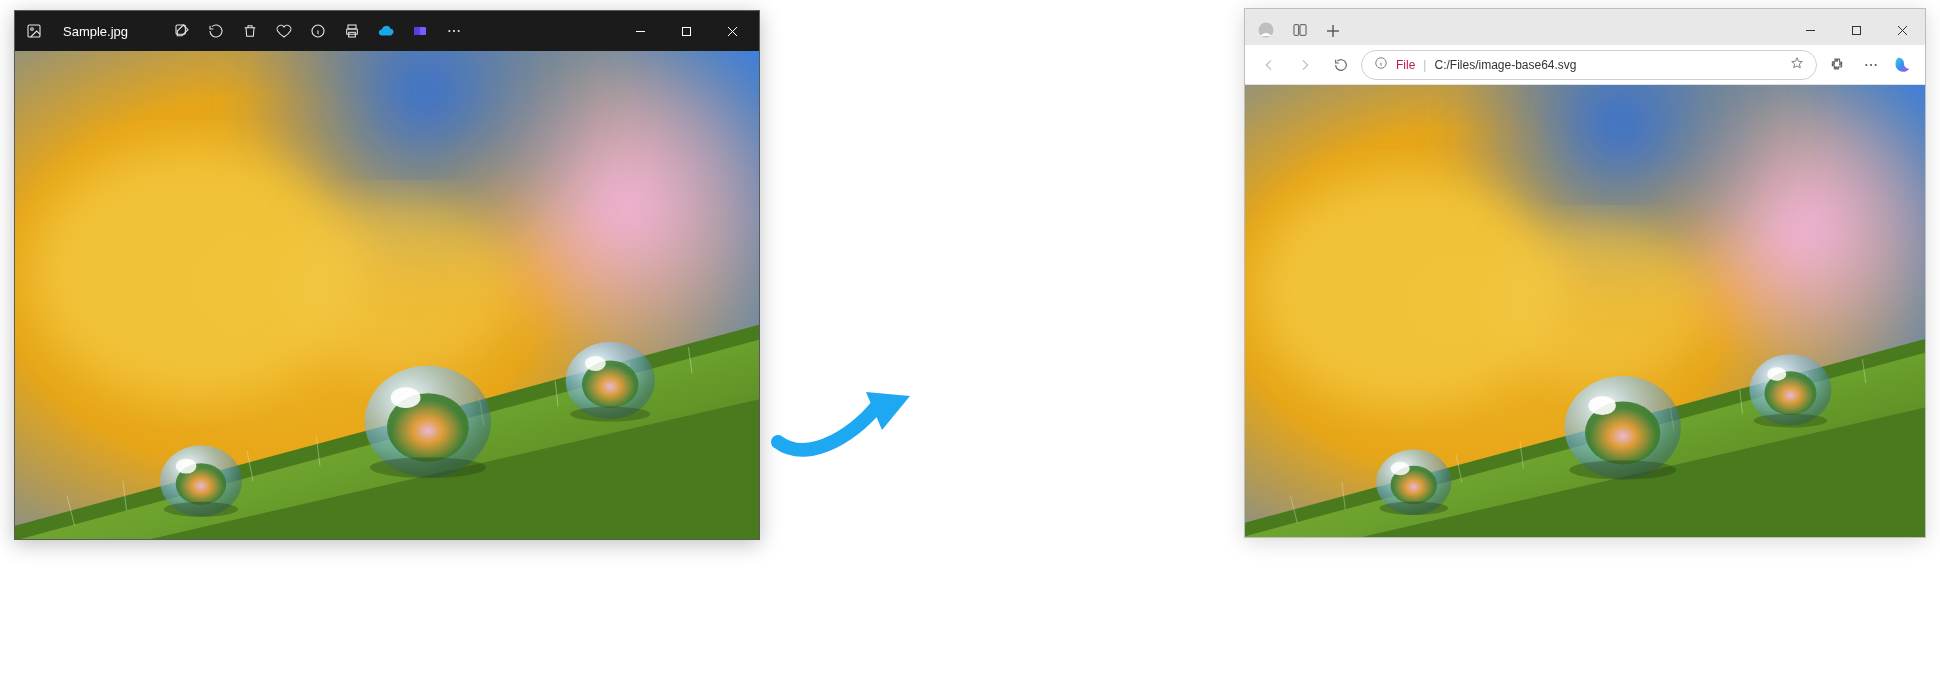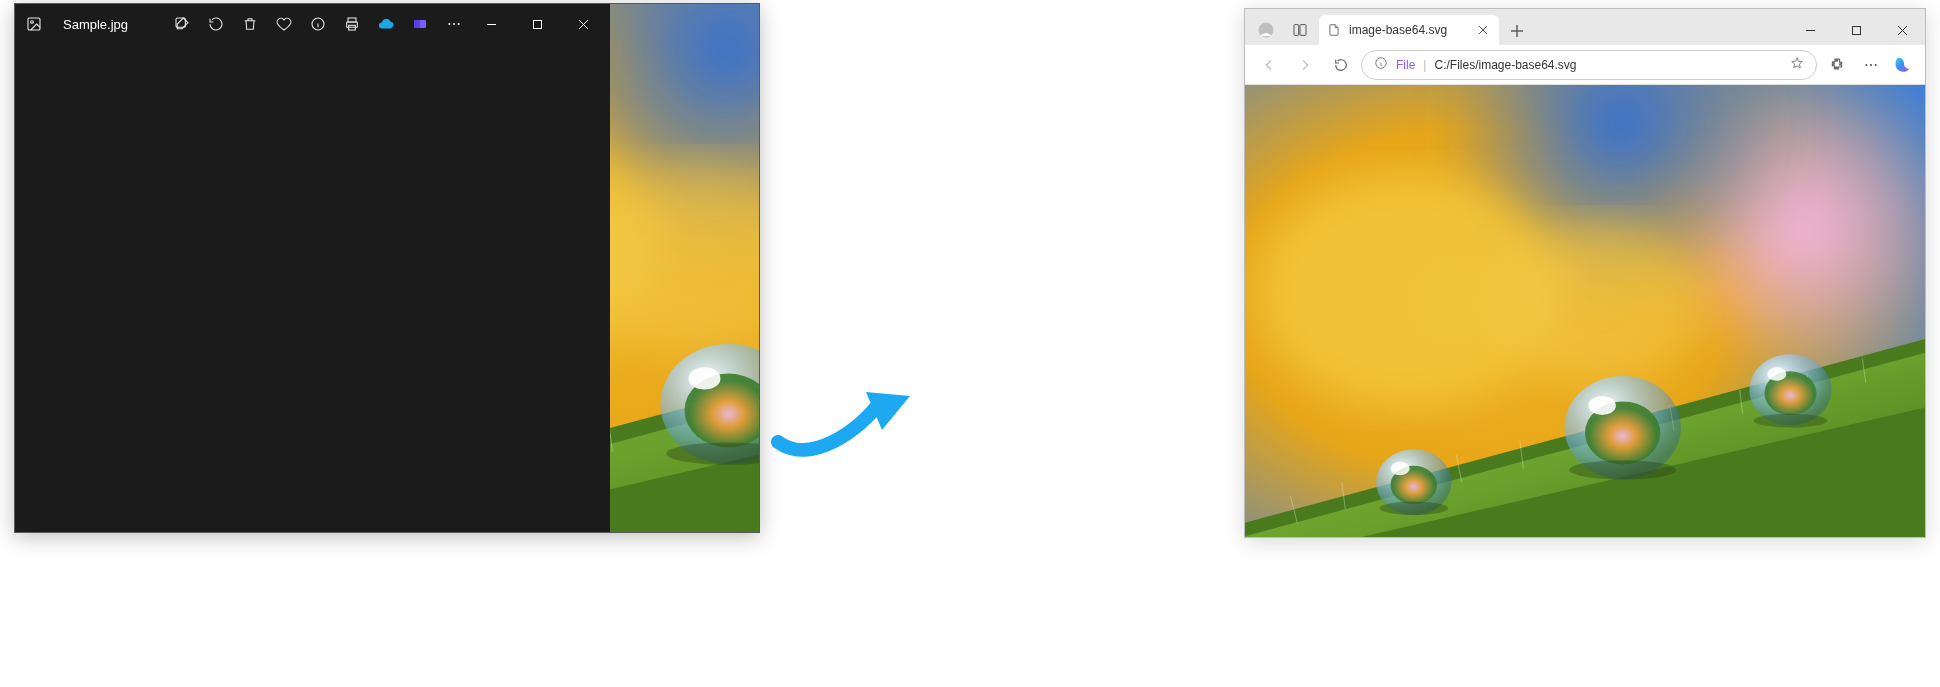--- a/index.html
+++ b/index.html
@@ -9,27 +9,27 @@
     background: #ffffff;
     font-family: 'Segoe UI', Tahoma, sans-serif;
     position: relative;
     overflow: hidden;
   }
 
   
   .photos-app {
     position: absolute;
     left: 14px;
-    top: 3px;
+    top: 10px;
     width: 746px;
     height: 530px;
     background: #1b1b1b;
     border: 1px solid #5a5a5a;
     display: flex;
-    flex-direction: row;
+    flex-direction: column;
     box-shadow: 0 4px 20px rgba(0,0,0,0.25);
   }
   .photos-titlebar {
     height: 40px;
     background: #1b1b1b;
     color: #ffffff;
     display: flex;
     align-items: center;
     padding: 0 4px 0 8px;
     font-size: 13px;
@@ -157,21 +157,21 @@
     border:1px solid #cfcfcf;
     border-radius:16px;
     background:#fff;
     display:flex;
     align-items:center;
     padding:0 12px;
     gap:8px;
     font-size:12px;
     color:#444;
   }
-  .edge-omnibox .scheme{color:#8b5cf6;}
+  .edge-omnibox .scheme{color:#be185d;}
   .edge-omnibox .sep{color:#bbb;}
   .edge-omnibox .url{flex:1;color:#333; border:none; outline:none; font-size:12px; font-family:Liberation Sans, sans-serif;}
   .edge-omnibox .star{color:#777;cursor:pointer;}
   .edge-rightbtns{display:flex;align-items:center;gap:2px;}
   .edge-copilot{
     width:28px;height:28px;display:flex;align-items:center;justify-content:center;cursor:pointer;
   }
 
   .edge-viewport{
     flex:1;
@@ -389,35 +389,20 @@
             <circle cx="12" cy="9" r="3.2" fill="#fff"></circle>
             <path d="M5 20c1.5-3 5-4 7-4s5.5 1 7 4" fill="#fff"></path>
           </svg>
       </div>
       <div class="edge-tabactions">
         <svg width="16" height="16" viewBox="0 0 24 24" fill="none" stroke="#555" stroke-width="1.5">
             <rect x="3" y="4" width="7" height="16" rx="1"></rect>
             <rect x="12" y="4" width="9" height="16" rx="1"></rect>
           </svg>
       </div>
-      <div class="edge-tab">
-        <span class="favi">
-          <svg width="14" height="14" viewBox="0 0 24 24" fill="none" stroke="#666" stroke-width="1.6">
-              <path d="M14 3H6a1 1 0 0 0-1 1v16a1 1 0 0 0 1 1h12a1 1 0 0 0 1-1V8z"></path>
-              <path d="M14 3v5h5"></path>
-            </svg>
-        </span>
-        <span class="ttitle">image-base64.svg</span>
-        <span class="tclose">
-          <svg width="10" height="10" viewBox="0 0 10 10" stroke="#555">
-              <line x1="1" y1="1" x2="9" y2="9"></line>
-              <line x1="9" y1="1" x2="1" y2="9"></line>
-            </svg>
-        </span>
-      </div>
       <div class="edge-newtab">
         <svg width="14" height="14" viewBox="0 0 14 14" stroke="#555" stroke-width="1.4">
             <line x1="7" y1="1" x2="7" y2="13"></line>
             <line x1="1" y1="7" x2="13" y2="7"></line>
           </svg>
       </div>
       <div class="edge-wincontrols">
         <div>
             <svg width="11" height="11" viewBox="0 0 11 11" stroke="currentColor">
               <line x1="1" y1="5.5" x2="10" y2="5.5"></line>

